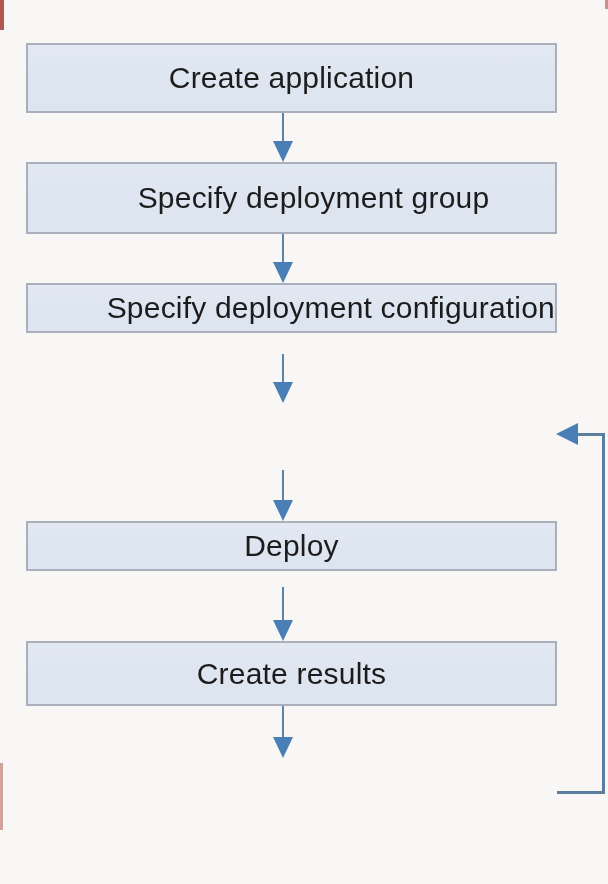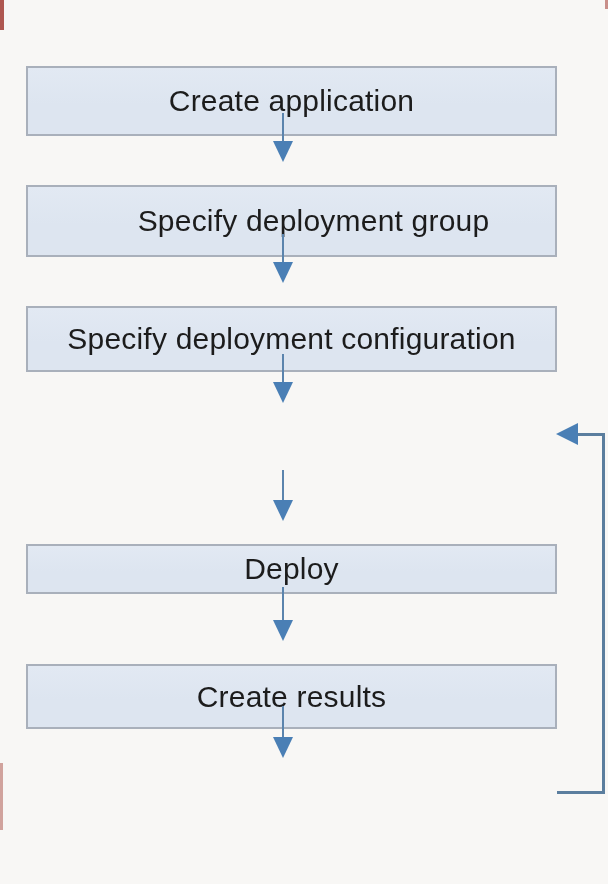--- a/index.html
+++ b/index.html
@@ -22,31 +22,30 @@
   .node {
     position: absolute;
     left: 26px;
     width: 531px;
     box-sizing: border-box;
     background: linear-gradient(180deg, #e2e9f3 0%, var(--node-fill, #dde5f0) 55%);
     border: 2px solid var(--node-border, #a9b0bb);
     display: flex;
     align-items: center;
     justify-content: center;
-    margin-top: 23px;
   }
   .node span {
     font-size: 30px;
     color: var(--node-text, #1c1c1c);
     letter-spacing: 0.2px;
     white-space: nowrap;
   }
   #n1 { top: 43px;  height: 70px; }
   #n2 { top: 162px; height: 72px; padding-left: 44px; }
-  #n3 { top: 283px; height: 66px; }
+  #n3 { top: 283px; height: 50px; justify-content: flex-end; }
   #n4 { top: 403px; height: 67px; }
   #n5 { top: 521px; height: 50px; }
   #n6 { top: 641px; height: 65px; }
   #n7 { top: 758px; height: 73px; }
 
   
   .varrow { position: absolute; left: 273px; width: 20px; }
   .varrow .line {
     position: absolute;
     left: 9px; top: 0;

